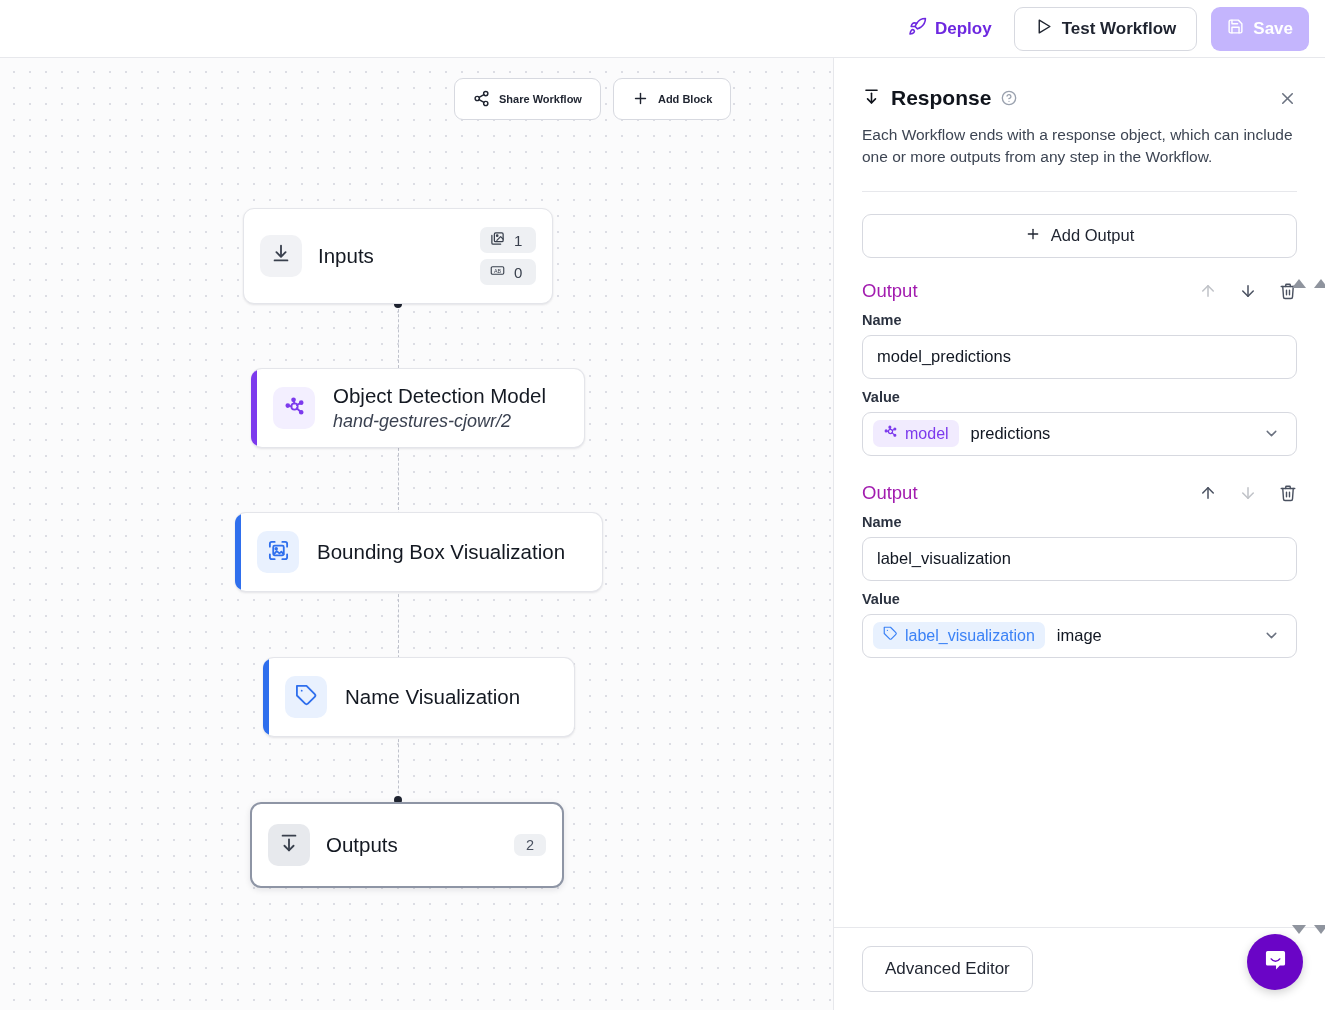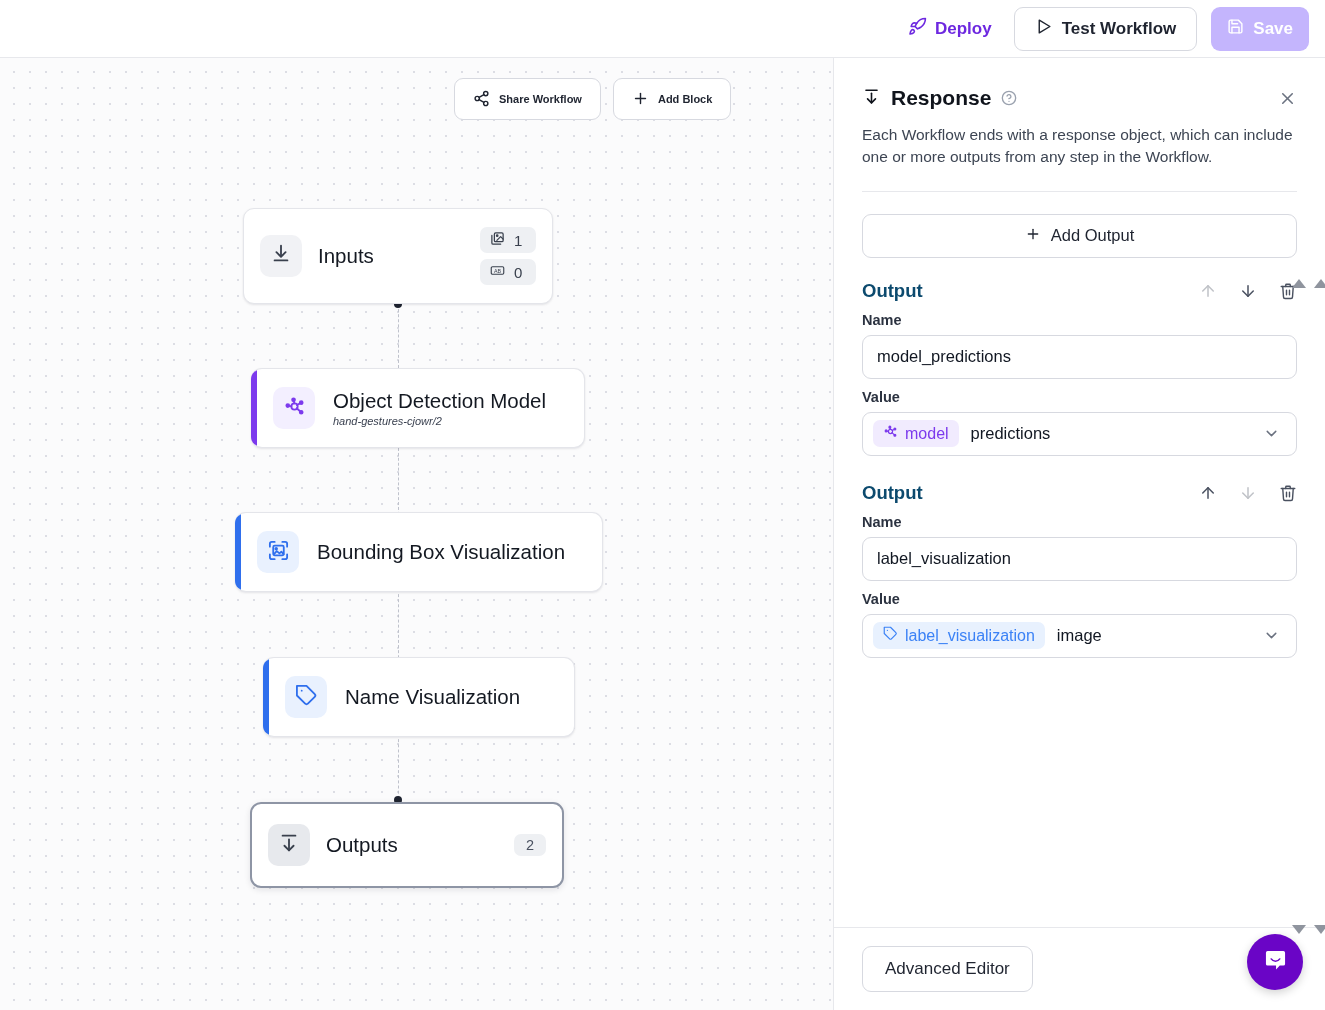--- a/index.html
+++ b/index.html
@@ -74,21 +74,21 @@
     box-shadow: 0 1px 2px rgba(16,24,40,.05), 0 1px 3px rgba(16,24,40,.05);
     display: flex; align-items: center;
   }
   .node.accent { border-left: none; overflow: hidden; margin-left: 20px; }
   .accent-bar { position: absolute; left: 0; top: 0; bottom: 0; width: 6px; border-radius: 6px 0 0 6px; }
   .node-icon {
     width: 42px; height: 42px; border-radius: 10px;
     display: flex; align-items: center; justify-content: center; flex: none;
   }
   .node-title { font-size: 20.5px; color: #141922; font-weight: 400; line-height: 1.2; }
-  .node-sub { font-size: 11px; color: #3a4150; font-style: italic; margin-top: 2px; }
+  .node-sub { font-size: 18px; color: #3a4150; font-style: italic; margin-top: 2px; }
   .badge-col { margin-left: auto; display: flex; flex-direction: column; gap: 6px; }
   .badge {
     display: flex; align-items: center; gap: 9px;
     background: #eef0f3; border-radius: 7px; padding: 4px 10px;
     font-size: 15px; color: #39404d; min-width: 56px;
   }
   .badge-single {
     margin-left: auto; background: #eef0f3; border-radius: 7px;
     padding: 3px 12px; font-size: 14.5px; color: #4a5160;
   }
@@ -111,21 +111,21 @@
   .panel-body { flex: 1; padding: 22px 28px 0 28px; position: relative; overflow: hidden; }
 
   .add-output {
     width: 100%; height: 44px; display: flex; align-items: center;
     justify-content: center; gap: 10px;
     border: 1px solid #d7d9e0; border-radius: 9px; background: #fff;
     font-size: 16.5px; color: #1f2430; cursor: pointer; font-weight: 400;
   }
   .out-block { margin-top: 22px; }
   .out-head { display: flex; align-items: center; }
-  .out-label { font-size: 18.5px; font-weight: 700; color: #0c4a6e; }
+  .out-label { font-size: 18.5px; font-weight: 400; color: #a21caf; }
   .out-actions { margin-left: auto; display: flex; align-items: center; gap: 22px; }
   .act { cursor: pointer; display: flex; }
   .act.dim { opacity: .35; }
   .field-label { font-size: 14.5px; font-weight: 700; color: #2b3240; margin: 10px 0 7px; }
   .text-input {
     width: 100%; height: 44px; border: 1px solid #d7d9e0; border-radius: 9px;
     padding: 0 14px; font-size: 16.5px; color: #111722;
     font-family: "Liberation Sans", sans-serif; background: #fff;
   }
   .select-row {

